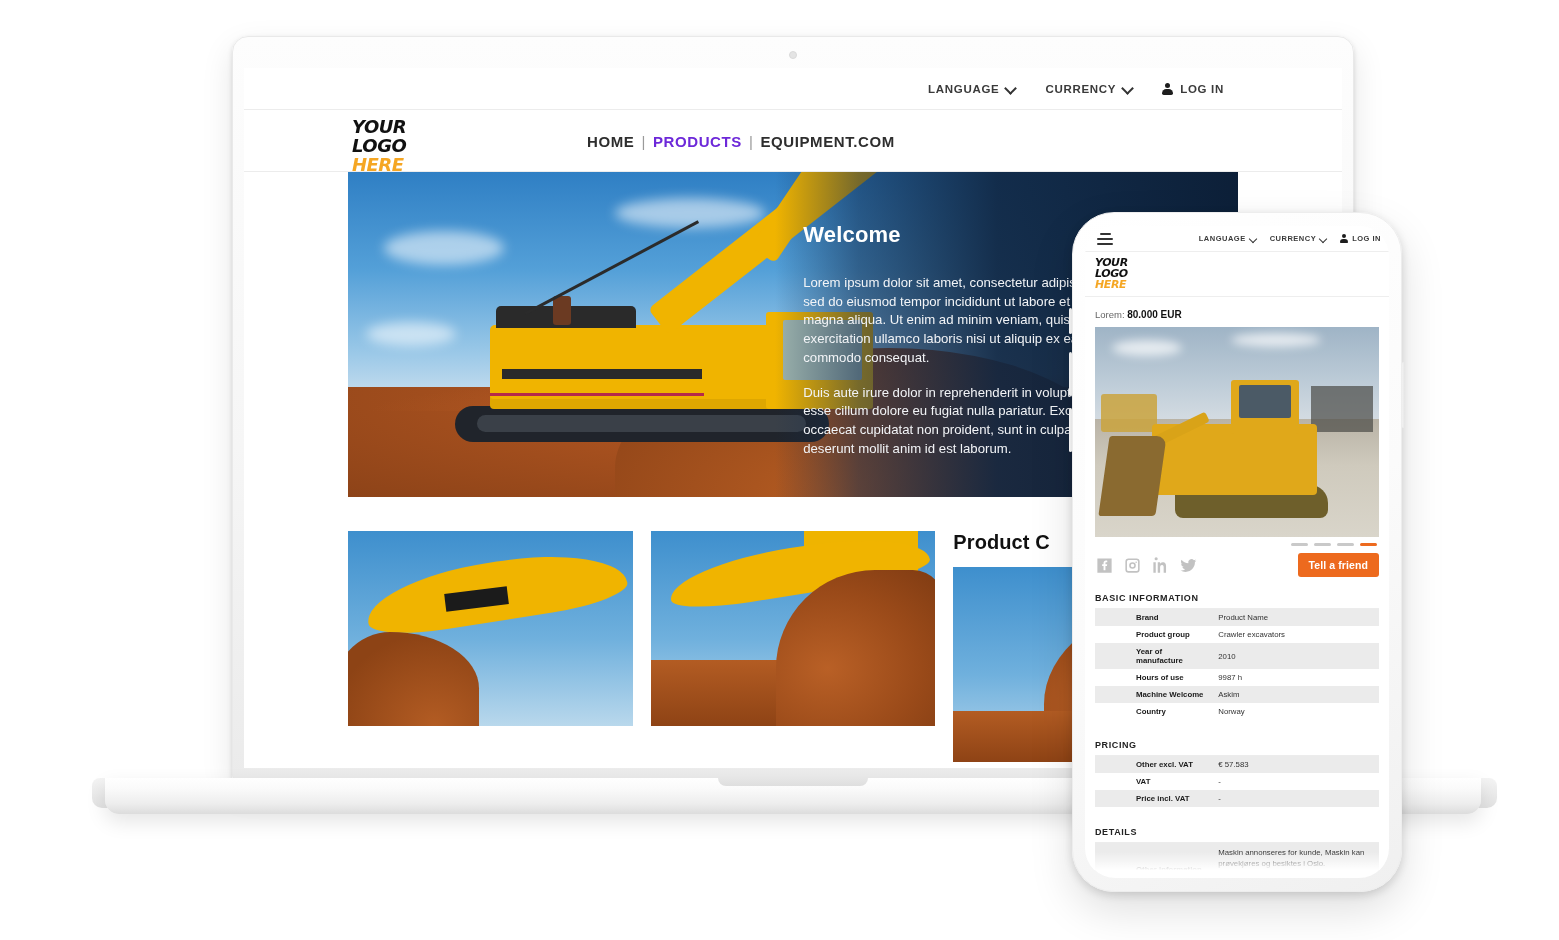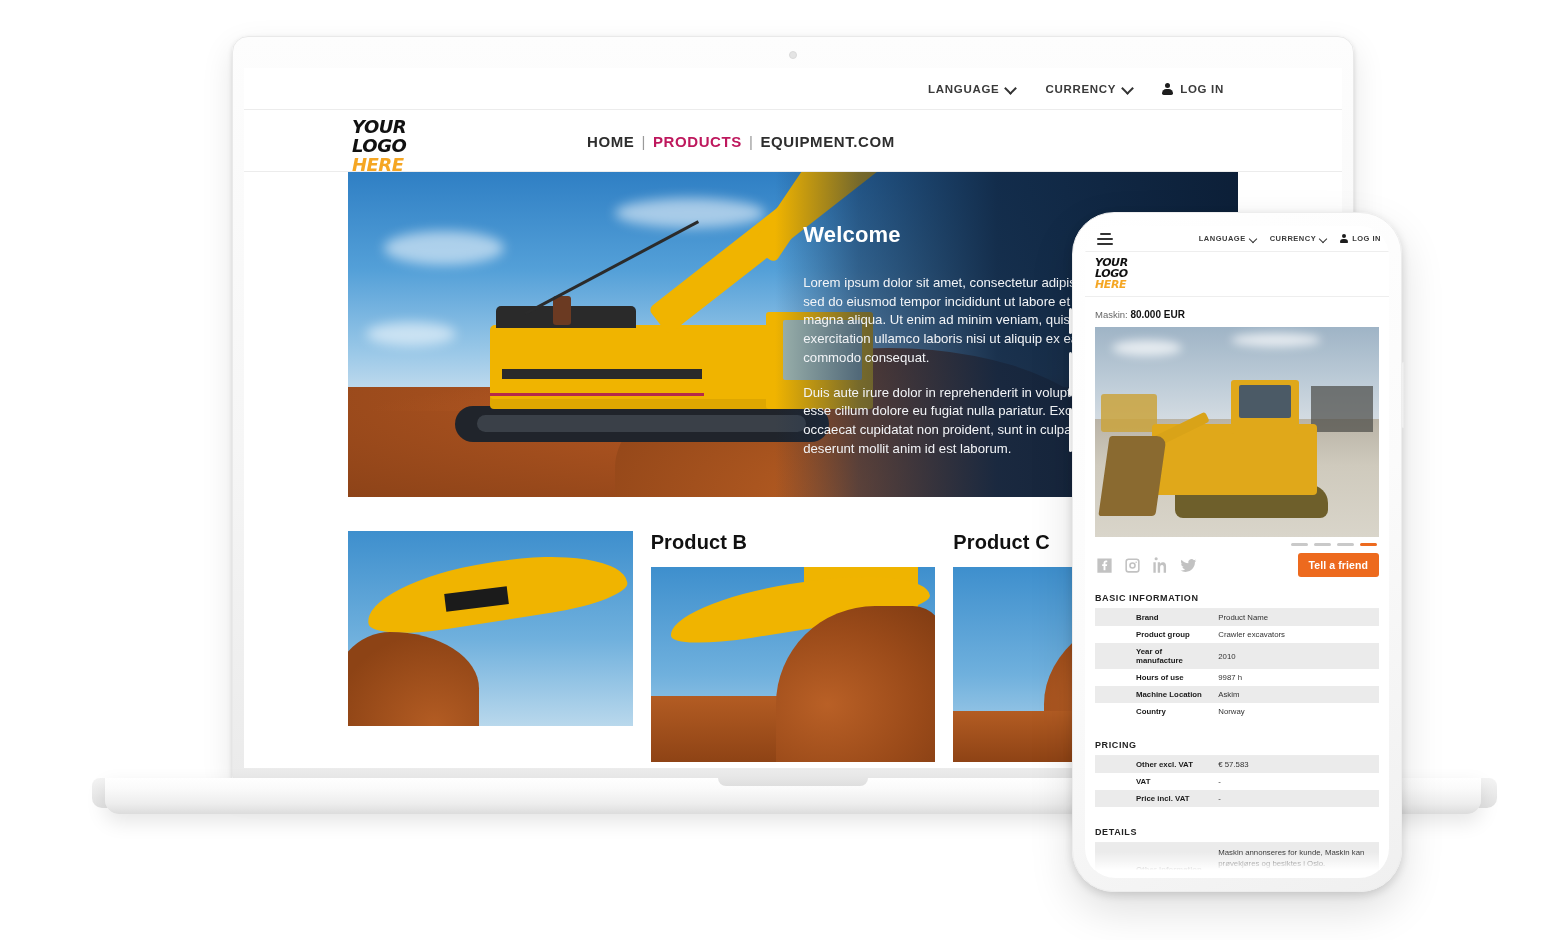--- a/index.html
+++ b/index.html
@@ -81,21 +81,21 @@
     font-weight:900; font-style:italic; font-size:18px; letter-spacing:-.5px;
     color:#111; margin-bottom:1px;
   }
   .logo .l3 { color:#F5A623; }
   .mainnav {
     position:absolute; left:336px; top:50%; transform:translateY(-50%);
     display:flex; align-items:flex-end; gap:0; font-size:15px; letter-spacing:.6px;
     color:#2e2e2e; font-weight:600;
   }
   .mainnav a { color:#2e2e2e; text-decoration:none; padding:0 7px; cursor:pointer;}
-  .mainnav a.active { color:#be185d; }
+  .mainnav a.active { color:#6d28d9; }
   .mainnav .sep { color:#9a9a9a; font-weight:400; }
 
   
   .hero { position:relative; height:325px; margin:0 104px; overflow:hidden; }
   .hero-photo { position:absolute; inset:0; }
   .sky { position:absolute; left:0; top:0; width:100%; height:72%;
          background:linear-gradient(180deg,#2f7fc4 0%,#54a0d8 42%,#9cc9e8 78%,#cfe2ef 100%); }
   .cloud { position:absolute; background:rgba(255,255,255,.55); border-radius:50%; filter:blur(6px); }
   .dirt { position:absolute; left:0; bottom:0; width:100%; height:34%;
           background:radial-gradient(ellipse at 58% 10%, #c4682c 0%, #a8511f 45%, #8d4318 100%); }
@@ -296,21 +296,20 @@
       <div class="cards">
         <div class="card">
           <div class="thumb">
             <div class="t-sky"></div>
               <div class="t-arm"></div>
               <div class="t-win"></div>
             <div class="t-dirtC"></div>
           </div>
         </div>
         <div class="card">
-          <h3>Product B</h3>
           <div class="thumb">
             <div class="t-sky"></div>
               <div class="t-mach"></div>
               <div class="t-arm" style="top:8%;height:24%;"></div>
             <div class="t-dirtA" style="height:34%"></div>
               <div class="t-dirtB"></div>
           </div>
         </div>
         <div class="card">
           <h3>Product C</h3>
@@ -362,21 +361,21 @@
       </div>
 
       <div class="ph-logo">
         <div class="l1">YOUR</div>
         <div class="l2">LOGO</div>
         <div class="l3">HERE</div>
       </div>
 
       <div class="ph-content">
         <div class="ph-price">
-          <span>Maskin:</span>
+          <span>Lorem:</span>
           <b>80.000 EUR</b>
         </div>
 
         <div class="ph-photo">
           <div class="p-sky"></div>
           <div class="p-cloud" style="left:6%;top:6%;width:70px;height:16px;"></div>
           <div class="p-cloud" style="left:48%;top:3%;width:90px;height:14px;"></div>
           <div class="p-ground"></div>
           <div class="p-bg"></div>
           <div class="p-bg2"></div>
@@ -425,21 +424,21 @@
               </tr>
           <tr>
                 <td class="k">Year of manufacture</td>
                 <td>2010</td>
               </tr>
           <tr>
                 <td class="k">Hours of use</td>
                 <td>9987 h</td>
               </tr>
           <tr>
-                <td class="k">Machine Location</td>
+                <td class="k">Machine Welcome</td>
                 <td>Askim</td>
               </tr>
           <tr>
                 <td class="k">Country</td>
                 <td>Norway</td>
               </tr>
         </tbody>
           </table>
 
         <div class="spacer"></div>

